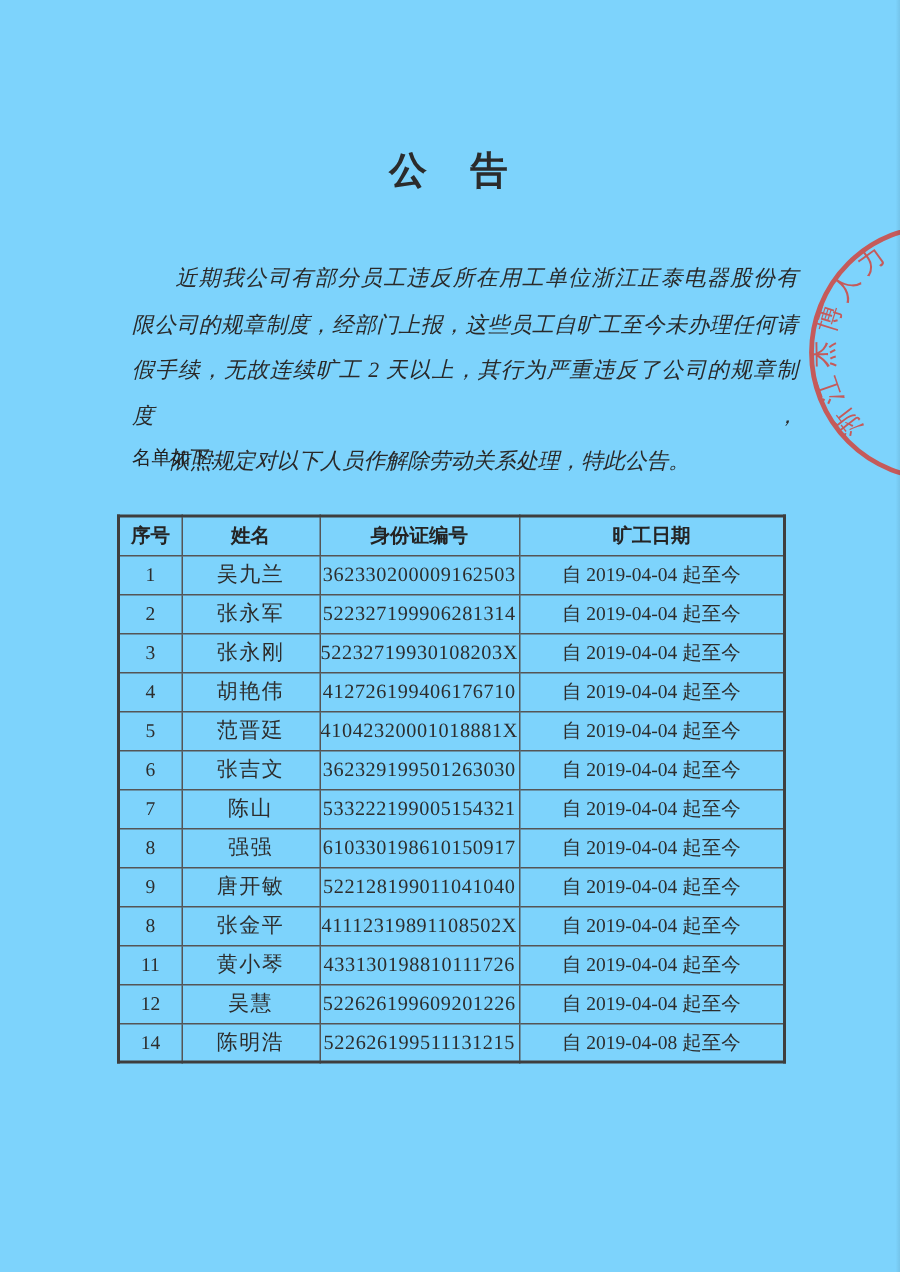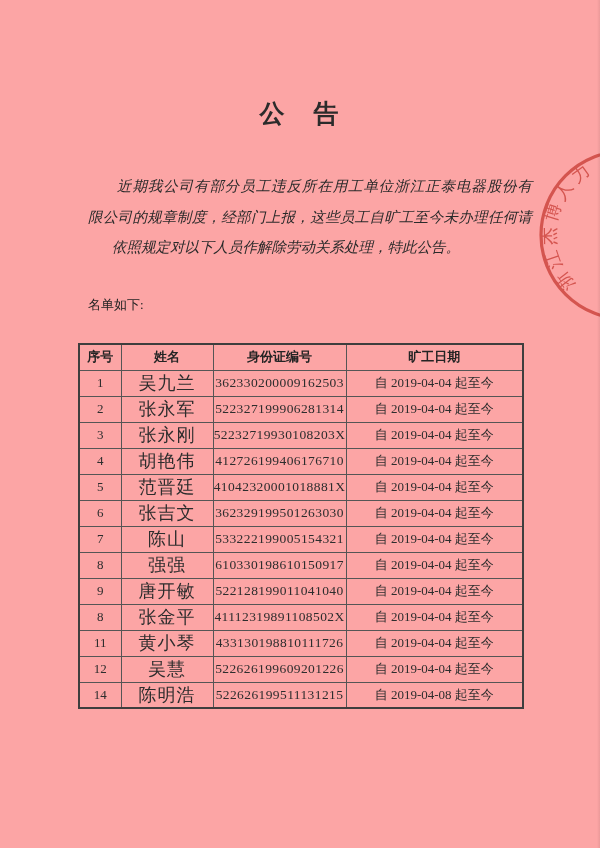--- a/index.html
+++ b/index.html
@@ -3,21 +3,21 @@
 <meta charset="utf-8">
 <style>
   html,body{margin:0;padding:0;}
   body{
     width:600px;height:848px;overflow:hidden;position:relative;
     background:#ffffff;
     font-family:"Liberation Serif","DejaVu Serif",serif;
     color:#262626;
   }
   .page{
-    position:absolute;inset:0;background:#fca5a5;
+    position:absolute;inset:0;background:#7dd3fc;
   }
   .scan-edge{
     position:absolute;right:0;top:0;width:3px;height:848px;
     background:linear-gradient(to left, rgba(0,0,0,0.07), rgba(0,0,0,0));
   }
   .title{
     position:absolute;top:97px;left:0;width:600px;
     text-align:center;font-size:25px;font-weight:700;color:#2b2b2b;
     letter-spacing:2px;
   }
@@ -39,21 +39,21 @@
   }
   .doc-table th,.doc-table td{
     border:1px solid #555;
     text-align:center;vertical-align:middle;
     padding:0;overflow:hidden;white-space:nowrap;
   }
   .doc-table tr{height:26px;}
   .doc-table th{font-size:13px;font-weight:700;color:#242424;}
   .doc-table td{color:#2d2d2d;}
   td.c-no{font-size:13px;}
-  td.c-name{font-size:18px;letter-spacing:1px;}
+  td.c-name{font-size:14px;letter-spacing:1px;}
   td.c-id{font-size:13.5px;letter-spacing:0.4px;}
   td.c-date{font-size:13px;}
   col.w-no{width:42px;}
   col.w-name{width:92px;}
   col.w-id{width:133px;}
   col.w-date{width:177px;}
   .stamp{
     position:absolute;left:528px;top:142px;width:110px;height:190px;
     opacity:0.88;pointer-events:none;
   }
@@ -61,20 +61,21 @@
 </head>
 <body>
 
 <div class="page">
 
   <div class="title">公　告</div>
 
   <div class="body-text">
     <div class="body-line first">近期我公司有部分员工违反所在用工单位浙江正泰电器股份有</div>
     <div class="body-line">限公司的规章制度，经部门上报，这些员工自旷工至今未办理任何请</div>
+    <div class="body-line">假手续，无故连续旷工 2 天以上，其行为严重违反了公司的规章制度，</div>
     <div class="body-line last">依照规定对以下人员作解除劳动关系处理，特此公告。</div>
   </div>
 
   <div class="list-label">名单如下:</div>
 
   <table class="doc-table">
     <colgroup>
       <col class="w-no">
         <col class="w-name">
         <col class="w-id">

